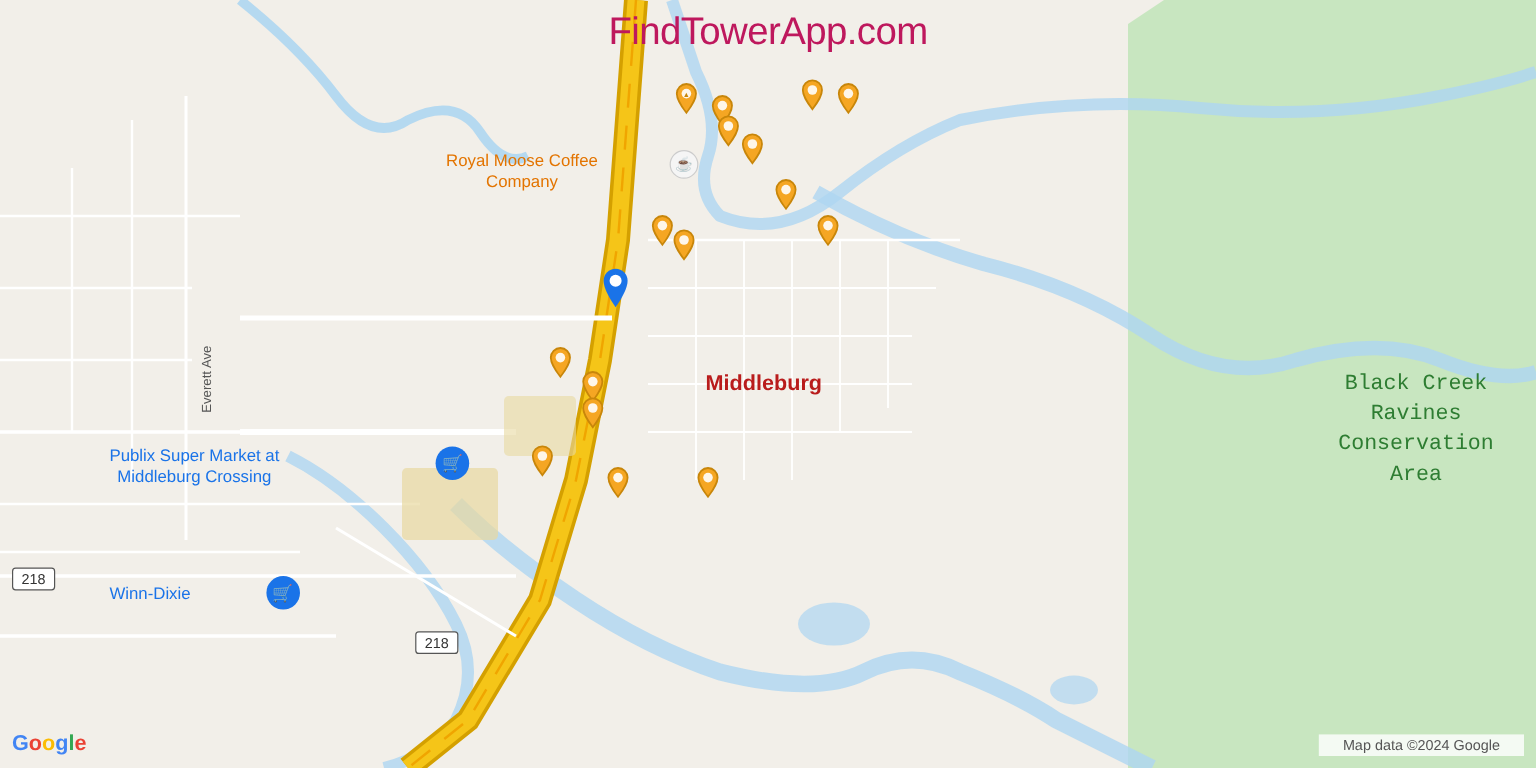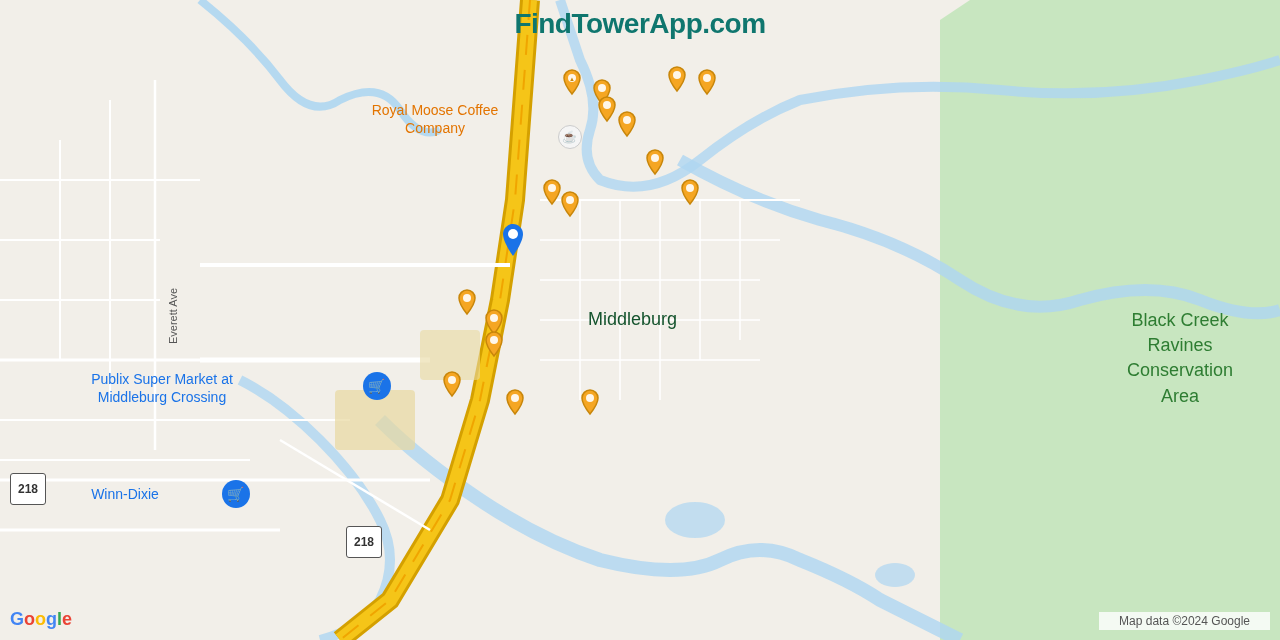--- a/index.html
+++ b/index.html
@@ -37,40 +37,40 @@
       width: 1280px;
       height: 640px;
     }
 
     
     .site-title {
       position: absolute;
       top: 8px;
       left: 50%;
       transform: translateX(-50%);
-      font-size: 28px;
-      font-weight: 700;
-      color: #0f766e;
+      font-size: 32px;
+      font-weight: 400;
+      color: #be185d;
       white-space: nowrap;
       letter-spacing: -0.5px;
       z-index: 10;
     }
 
     
     .place-label {
       position: absolute;
       z-index: 5;
       font-size: 14px;
       line-height: 1.3;
       text-align: center;
     }
 
     .place-label.blue { color: #1a73e8; font-weight: 500; }
     .place-label.orange { color: #e37400; font-weight: 500; }
-    .place-label.dark { color: #14532d; font-weight: 400; font-size: 18px; }
+    .place-label.dark { color: #b91c1c; font-weight: 700; font-size: 18px; }
     .place-label.green { color: #2e7d32; font-weight: 500; font-size: 18px; line-height: 1.4; }
 
     
     .tower-marker {
       position: absolute;
       width: 24px;
       height: 28px;
       z-index: 8;
     }
 
@@ -97,28 +97,28 @@
       color: #555;
       z-index: 4;
       white-space: nowrap;
       transform-origin: center center;
     }
 
     
     .route-badge {
       position: absolute;
       width: 36px;
-      height: 32px;
+      height: 19px;
       border: 1.5px solid #555;
       border-radius: 3px;
       display: flex;
       align-items: center;
       justify-content: center;
       font-size: 12px;
-      font-weight: bold;
+      font-weight: normal;
       color: #333;
       background: white;
       z-index: 6;
     }
 
     
     .google-attr {
       position: absolute;
       bottom: 10px;
       left: 10px;
@@ -348,38 +348,38 @@
     <svg viewBox="0 0 30 36" xmlns="http://www.w3.org/2000/svg">
       <path d="M15 2C9.5 2 5 6.5 5 12c0 8.5 10 22 10 22s10-13.5 10-22c0-5.5-4.5-10-10-10z" fill="#1a73e8"></path>
       <circle cx="15" cy="12" r="5" fill="white"></circle>
     </svg>
   </div>
 
   <div class="shop-icon" style="top:372px;left:363px;">🛒</div>
 
   <div class="shop-icon" style="top:480px;left:222px;">🛒</div>
 
-  <div class="place-label orange" style="top:101px;left:355px;width:160px;">
+  <div class="place-label orange" style="top:124px;left:355px;width:160px;">
     <span>Royal Moose Coffee Company</span>
   </div>
 
 
   <div class="place-label blue" style="top:370px;left:62px;width:200px;">
     <span>Publix Super Market at<br>Middleburg Crossing</span>
   </div>
 
   <div class="place-label blue" style="top:485px;left:55px;width:140px;">
     <span>Winn-Dixie</span>
   </div>
 
   <div class="place-label dark" style="top:308px;left:588px;">
     <span>Middleburg</span>
   </div>
 
-  <div class="place-label green" style="top:308px;left:1090px;width:180px;text-align:center;">
+  <div class="place-label green" style="top:308px;left:1090px;width:180px;text-align:center;font-family:Liberation Mono, monospace;">
     <span>Black Creek<br>Ravines<br>Conservation<br>Area</span>
   </div>
 
   <div class="road-label" style="top:310px;left:145px;transform:rotate(-90deg);">
     <span>Everett Ave</span>
   </div>
 
   <div class="route-badge" style="top:473px;left:10px;">
     <span>218</span>
   </div>

